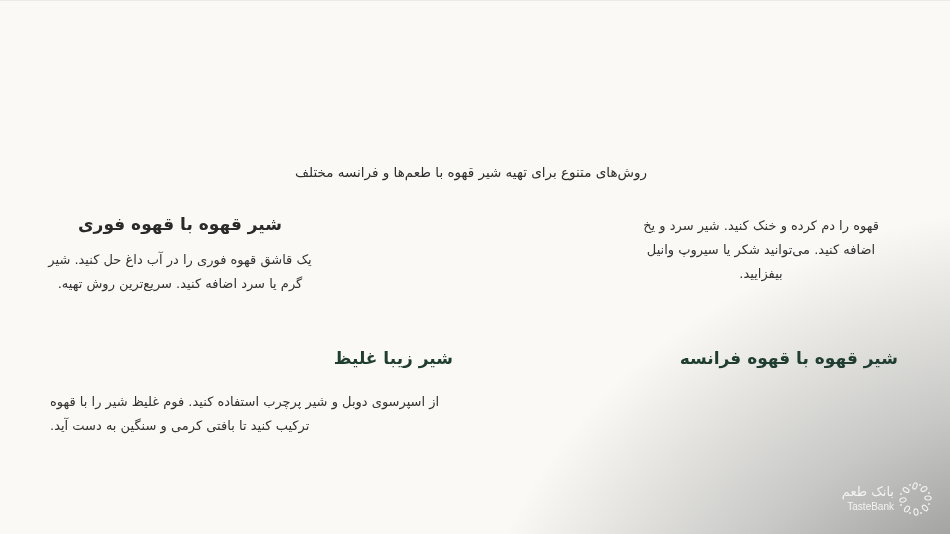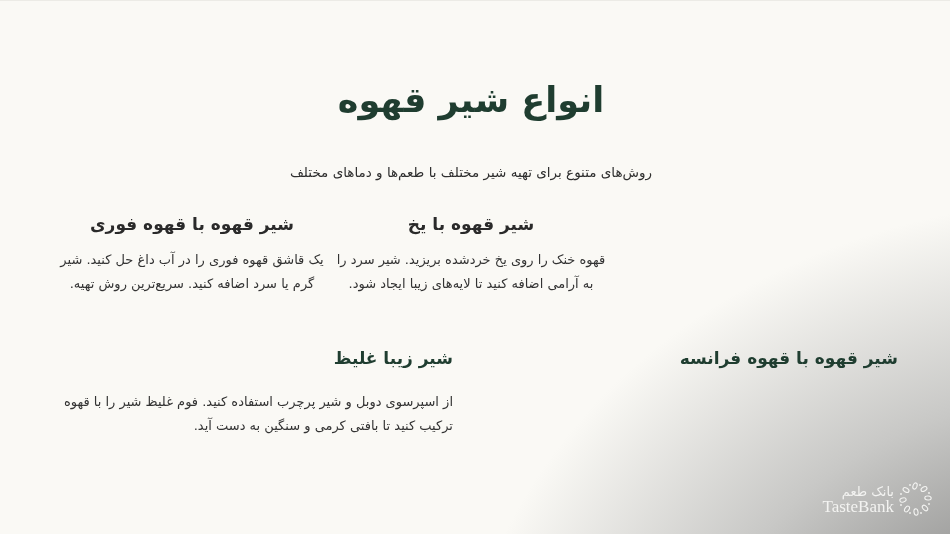--- a/index.html
+++ b/index.html
@@ -43,58 +43,54 @@
       font-size: 17px; font-weight: bold;
       margin-bottom: 14px;
     }
     .card p {
       font-size: 13px; line-height: 24px;
       color: #333333;
     }
     .top-row h3 { color: #2a2a2a; text-align: center; }
     .top-row p { text-align: center; }
     .bottom-row h3 { color: #1f3d30; text-align: right; margin-bottom: 22px; }
-    .bottom-row p { text-align: right; }
+    .bottom-row p { text-align: left; }
 
     #card-cold { top: 214px; left: 630px; width: 262px; }
     #card-ice { top: 214px; left: 330px; width: 282px; }
-    #card-instant { top: 214px; left: 40px; width: 280px; margin-left: 12px; }
+    #card-instant { top: 214px; left: 40px; width: 280px; }
     #card-french { top: 348px; left: 500px; width: 398px; }
     #card-thick { top: 348px; left: 50px; width: 403px; }
 
     .logo {
       position: absolute; right: 18px; bottom: 18px;
       display: flex; align-items: center; gap: 4px;
       direction: ltr;
     }
     .logo-text {
       display: flex; flex-direction: column; align-items: flex-end;
       color: #f3f3f1;
     }
     .logo-fa { font-size: 13px; line-height: 15px; direction: rtl; }
-    .logo-en { font-size: 17px; line-height: 15px; font-family: Liberation Serif, serif; }
+    .logo-en { font-size: 10px; line-height: 15px; font-family: Liberation Sans, sans-serif; }
     .logo-mark { width: 34px; height: 34px; }
   </style>
 </head>
 <body>
 
 <div class="slide">
   <div class="top-line"></div>
   <div class="corner-shade"></div>
 
-  <h1 class="title">انواع شیر قهوه</h1>
-  <div class="subtitle">روش‌های متنوع برای تهیه شیر مختلف با طعم‌ها و دماهای مختلف</div>
+  <div class="subtitle">روش‌های متنوع برای تهیه شیر قهوه با طعم‌ها و فرانسه مختلف</div>
 
   <div class="card top-row" id="card-cold">
+    <p>قهوه را دم کرده و خنک کنید. شیر سرد و یخ اضافه کنید. می‌توانید شکر یا سیروپ وانیل بیفزایید.</p>
   </div>
 
-  <div class="card top-row" id="card-ice">
-    <h3>شیر قهوه با یخ</h3>
-    <p>قهوه خنک را روی یخ خردشده بریزید. شیر سرد را به آرامی اضافه کنید تا لایه‌های زیبا ایجاد شود.</p>
-  </div>
 
   <div class="card top-row" id="card-instant">
     <h3>شیر قهوه با قهوه فوری</h3>
     <p>یک قاشق قهوه فوری را در آب داغ حل کنید. شیر گرم یا سرد اضافه کنید. سریع‌ترین روش تهیه.</p>
   </div>
 
   <div class="card bottom-row" id="card-french">
     <h3>شیر قهوه با قهوه فرانسه</h3>
   </div>
 

